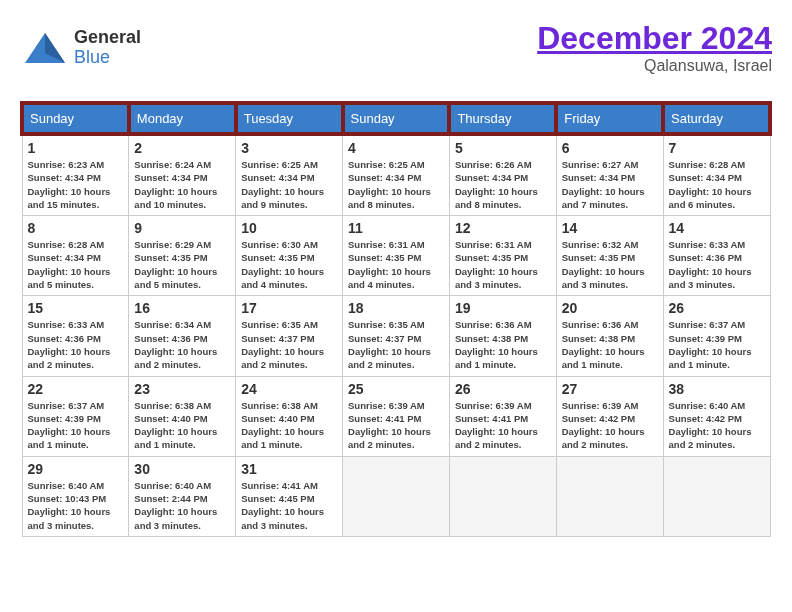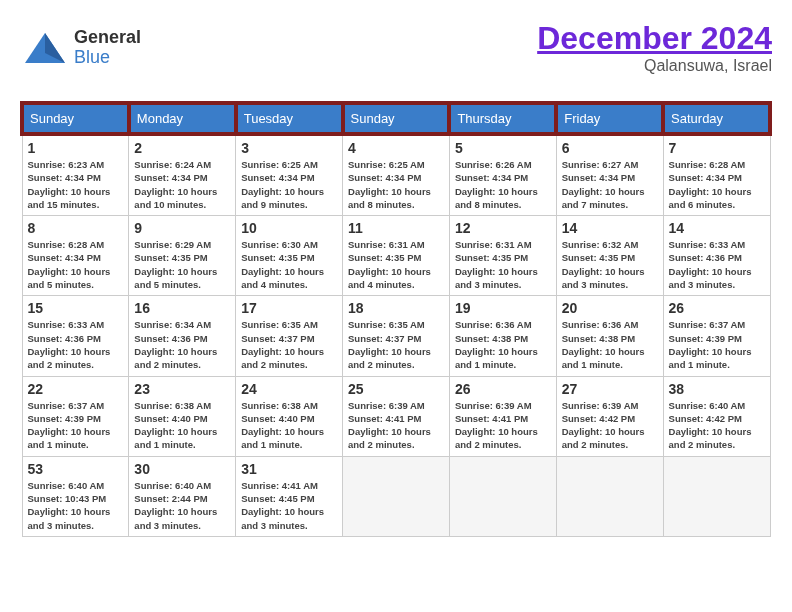--- a/index.html
+++ b/index.html
@@ -352,21 +352,21 @@
         <span class="day-number">38</span>
         <div class="day-info">
           <span>Sunrise: 6:40 AM</span><br>
           <span>Sunset: 4:42 PM</span><br>
           <span>Daylight: 10 hours and 2 minutes.</span>
         </div>
       </td>
       </tr>
       <tr>
         <td>
-        <span class="day-number">53</span>
+        <span class="day-number">29</span>
         <div class="day-info">
           <span>Sunrise: 6:40 AM</span><br>
           <span>Sunset: 10:43 PM</span><br>
           <span>Daylight: 10 hours and 3 minutes.</span>
         </div>
       </td>
         <td>
         <span class="day-number">30</span>
         <div class="day-info">
           <span>Sunrise: 6:40 AM</span><br>

